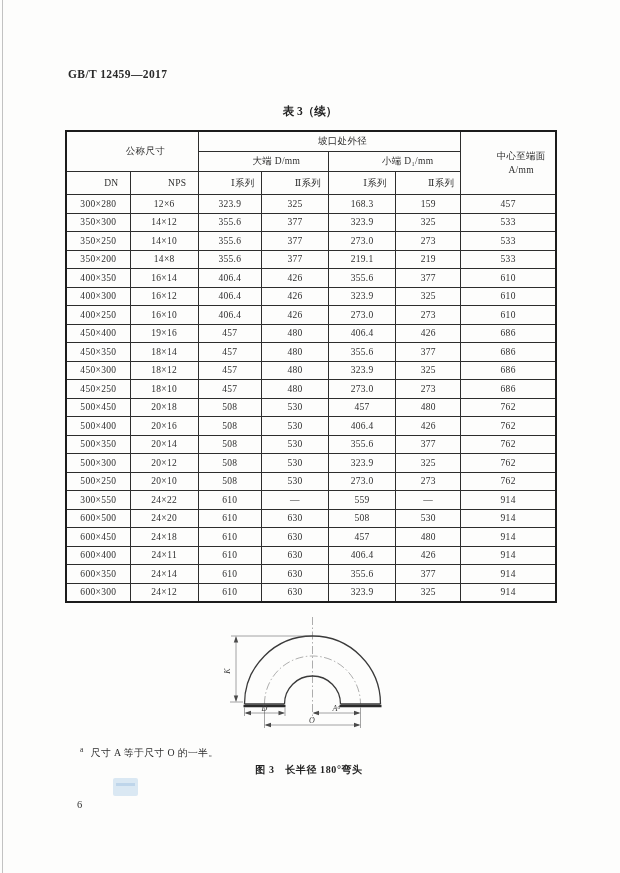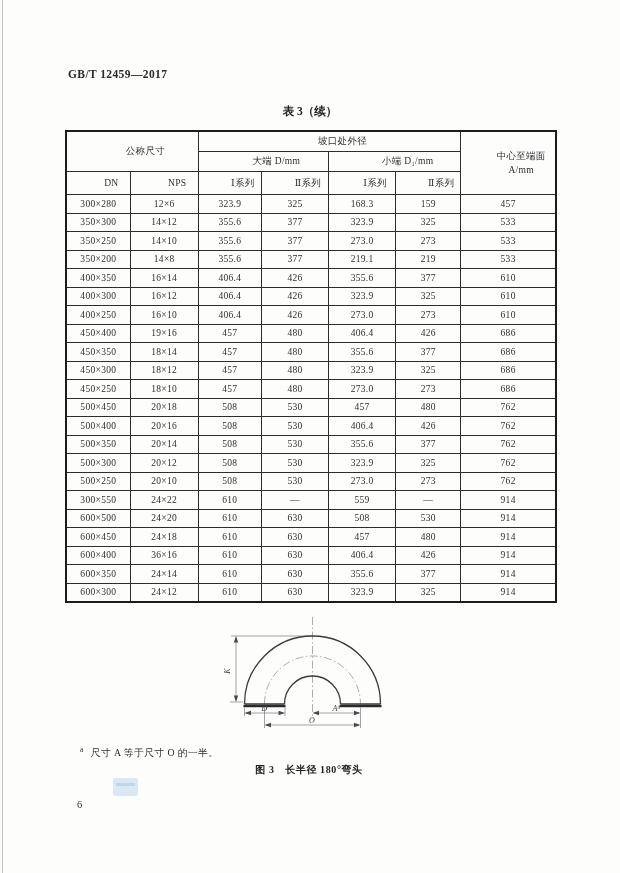--- a/index.html
+++ b/index.html
@@ -278,21 +278,21 @@
           <td>600×450</td>
           <td>24×18</td>
           <td>610</td>
           <td>630</td>
           <td>457</td>
           <td>480</td>
           <td>914</td>
         </tr>
         <tr>
           <td>600×400</td>
-          <td>36×16</td>
+          <td>24×11</td>
           <td>610</td>
           <td>630</td>
           <td>406.4</td>
           <td>426</td>
           <td>914</td>
         </tr>
         <tr>
           <td>600×350</td>
           <td>24×14</td>
           <td>610</td>

